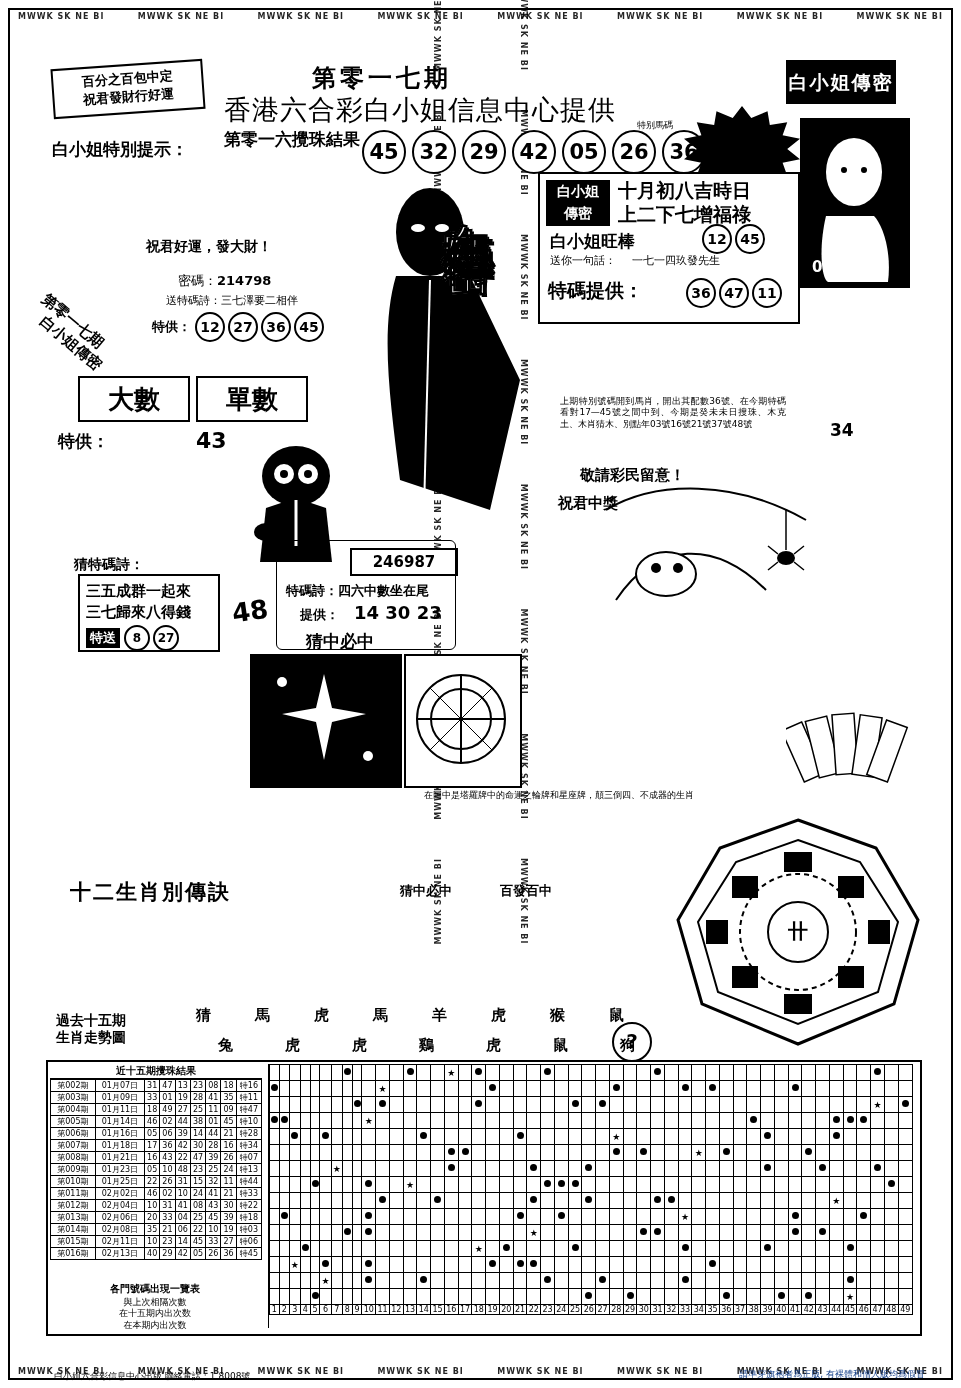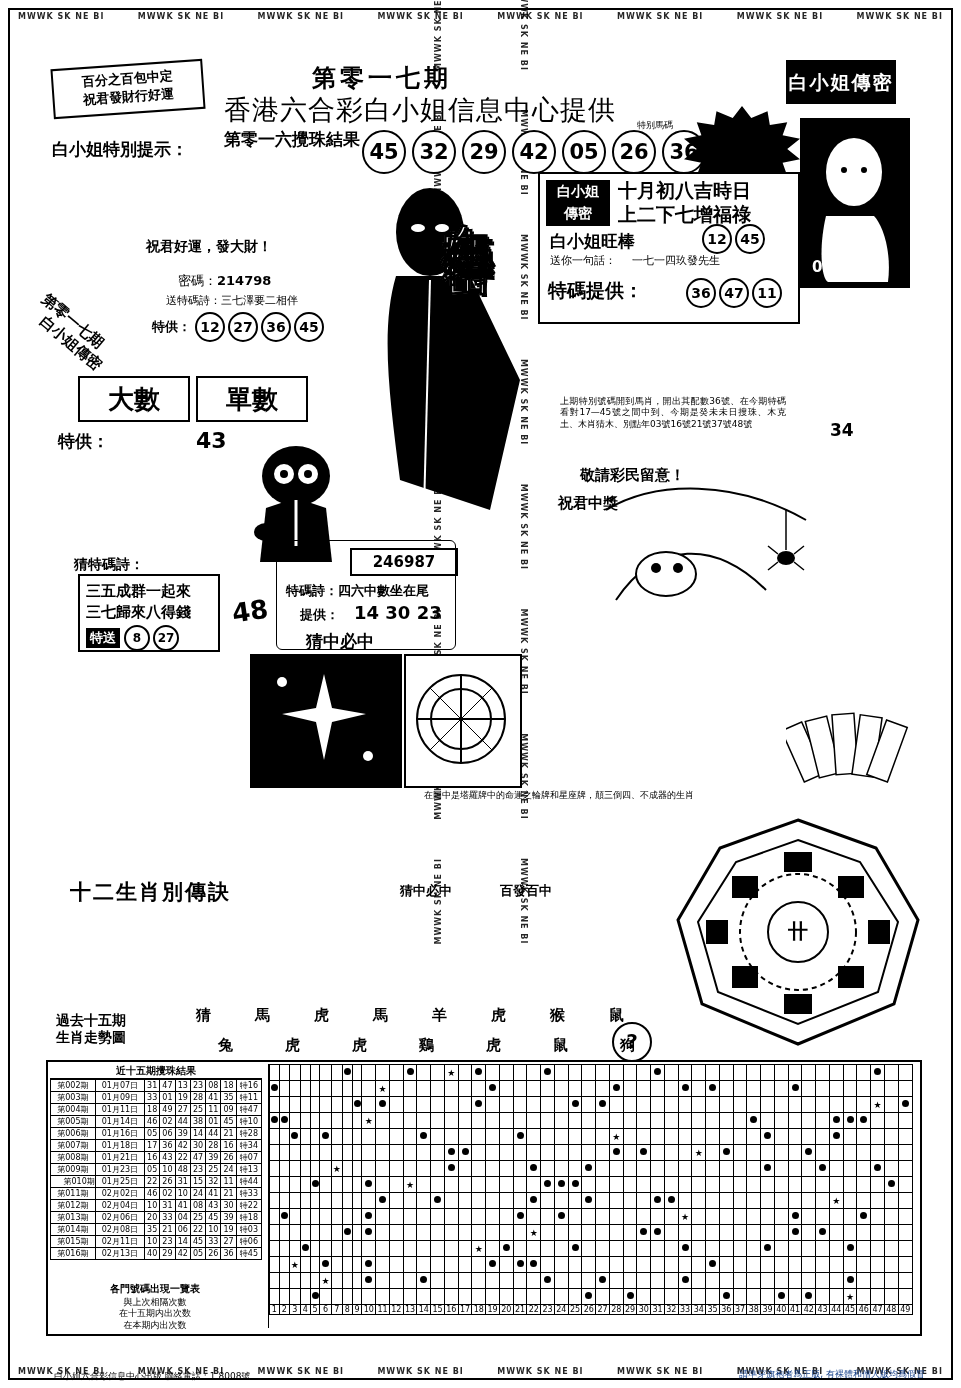--- a/index.html
+++ b/index.html
@@ -398,21 +398,21 @@
             <td style="width: 44px;">01月23日</td>
             <td style="width: 13px;">05</td>
             <td style="width: 13px;">10</td>
             <td style="width: 13px;">48</td>
             <td style="width: 13px;">23</td>
             <td style="width: 13px;">25</td>
             <td style="width: 13px;">24</td>
             <td style="width: 22px;">特13</td>
           </tr>
           <tr>
-            <td style="width: 40px; text-align: right;">第010期</td>
+            <td style="width: 40px;">第010期</td>
             <td style="width: 44px;">01月25日</td>
             <td style="width: 13px;">22</td>
             <td style="width: 13px;">26</td>
             <td style="width: 13px;">31</td>
             <td style="width: 13px;">15</td>
             <td style="width: 13px;">32</td>
             <td style="width: 13px;">11</td>
             <td style="width: 22px;">特44</td>
           </tr>
           <tr>

